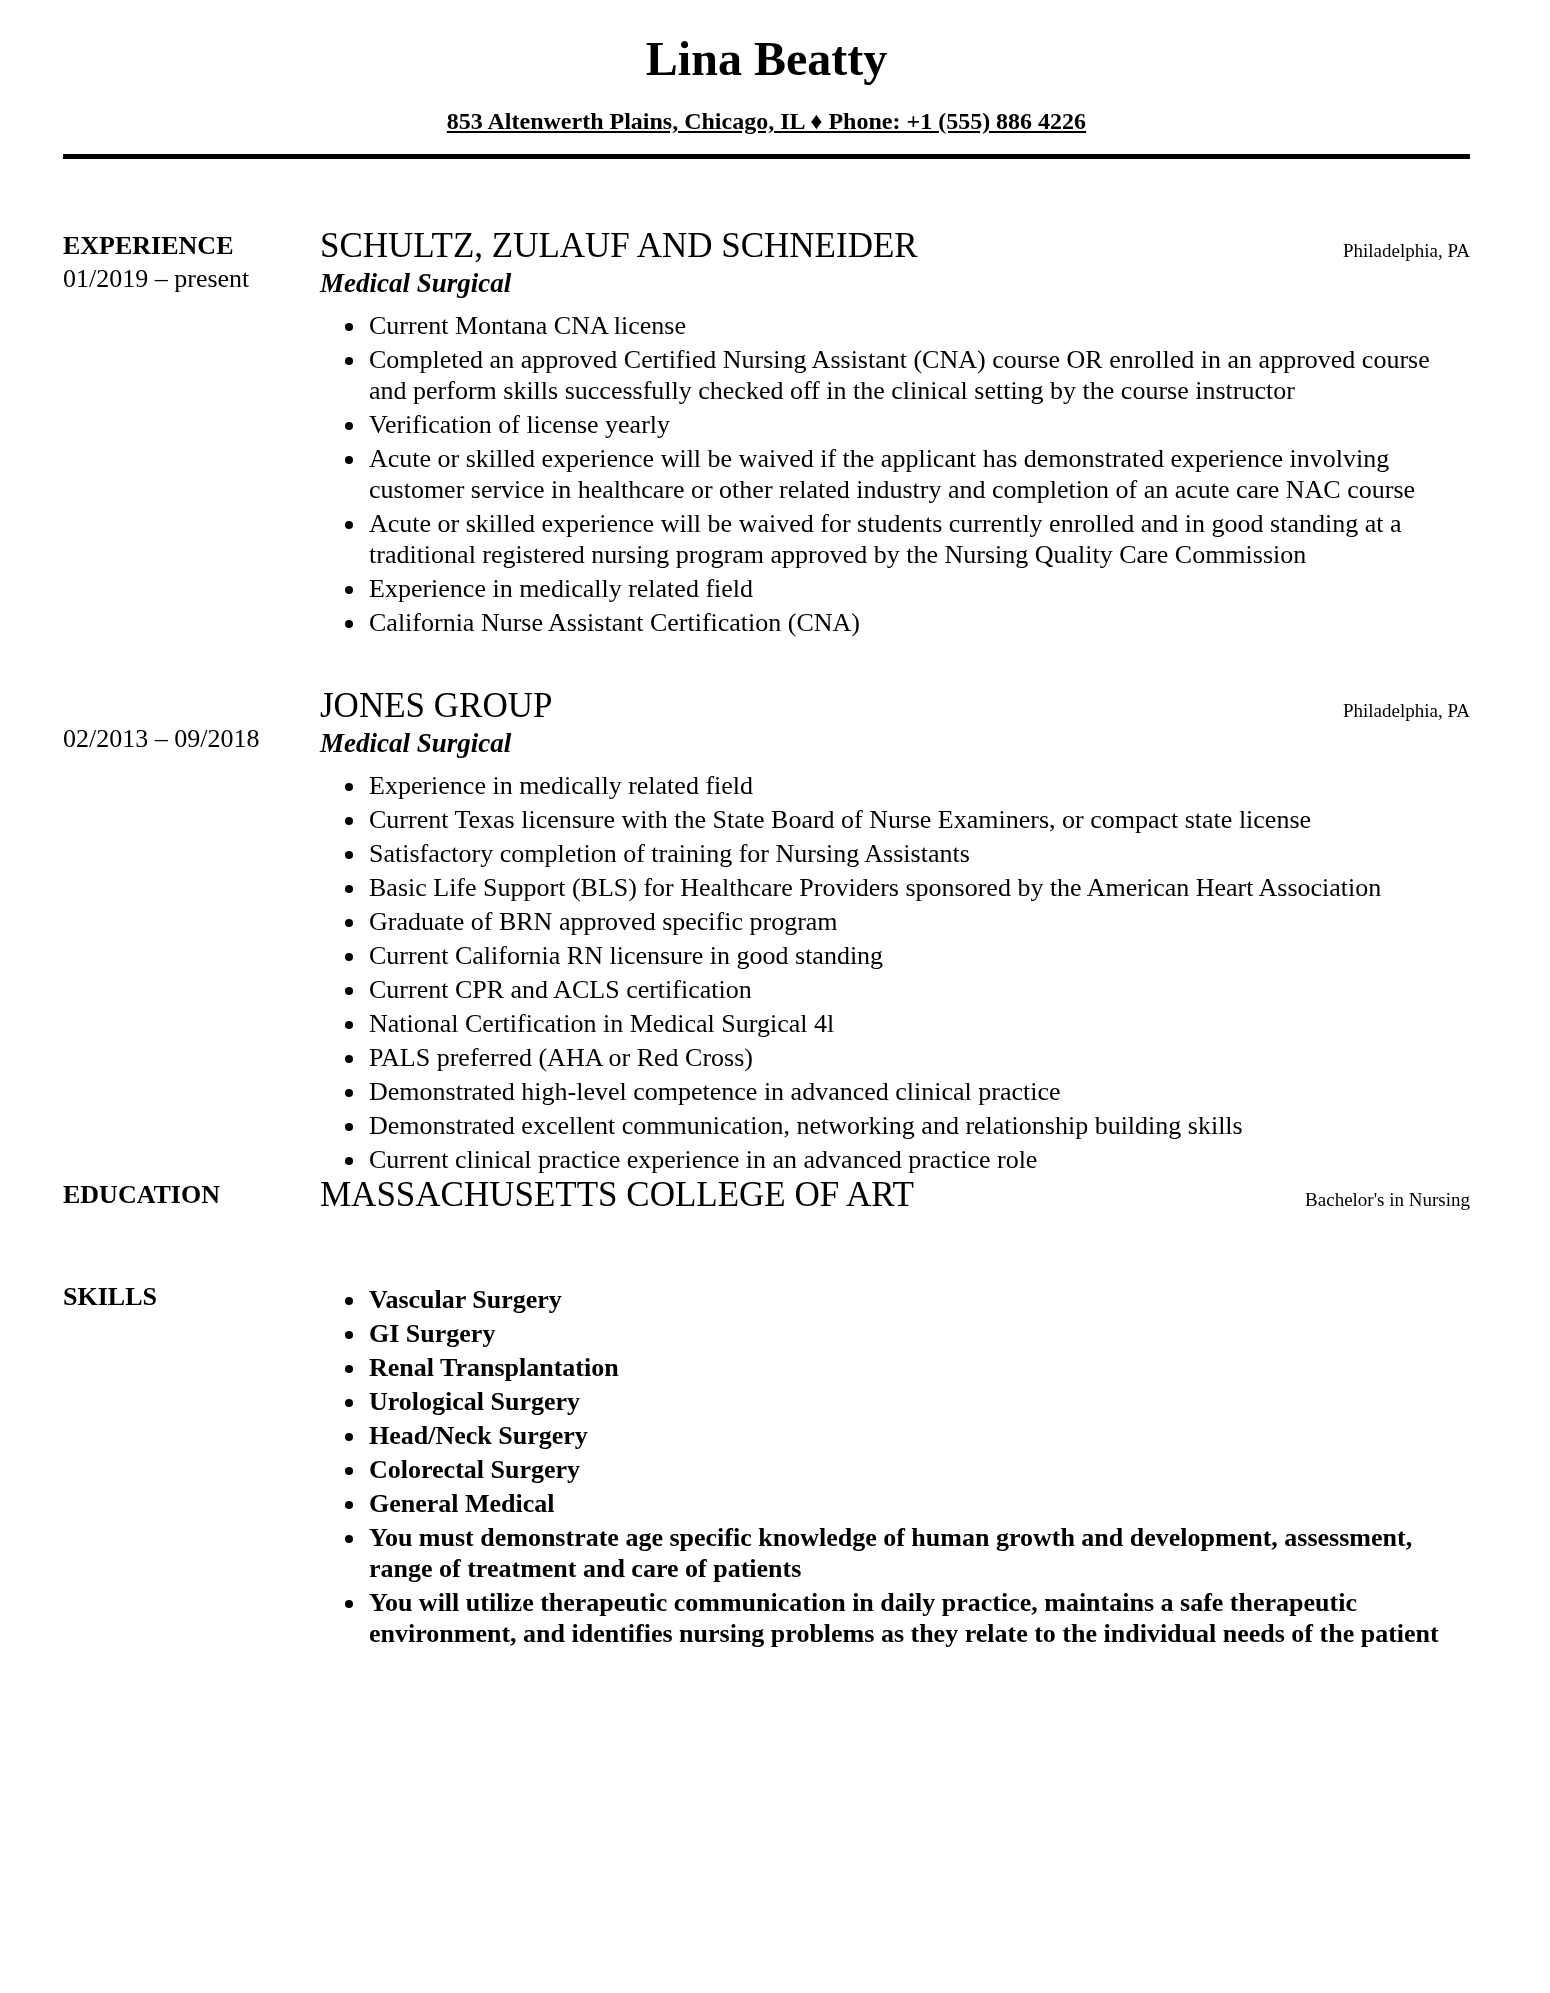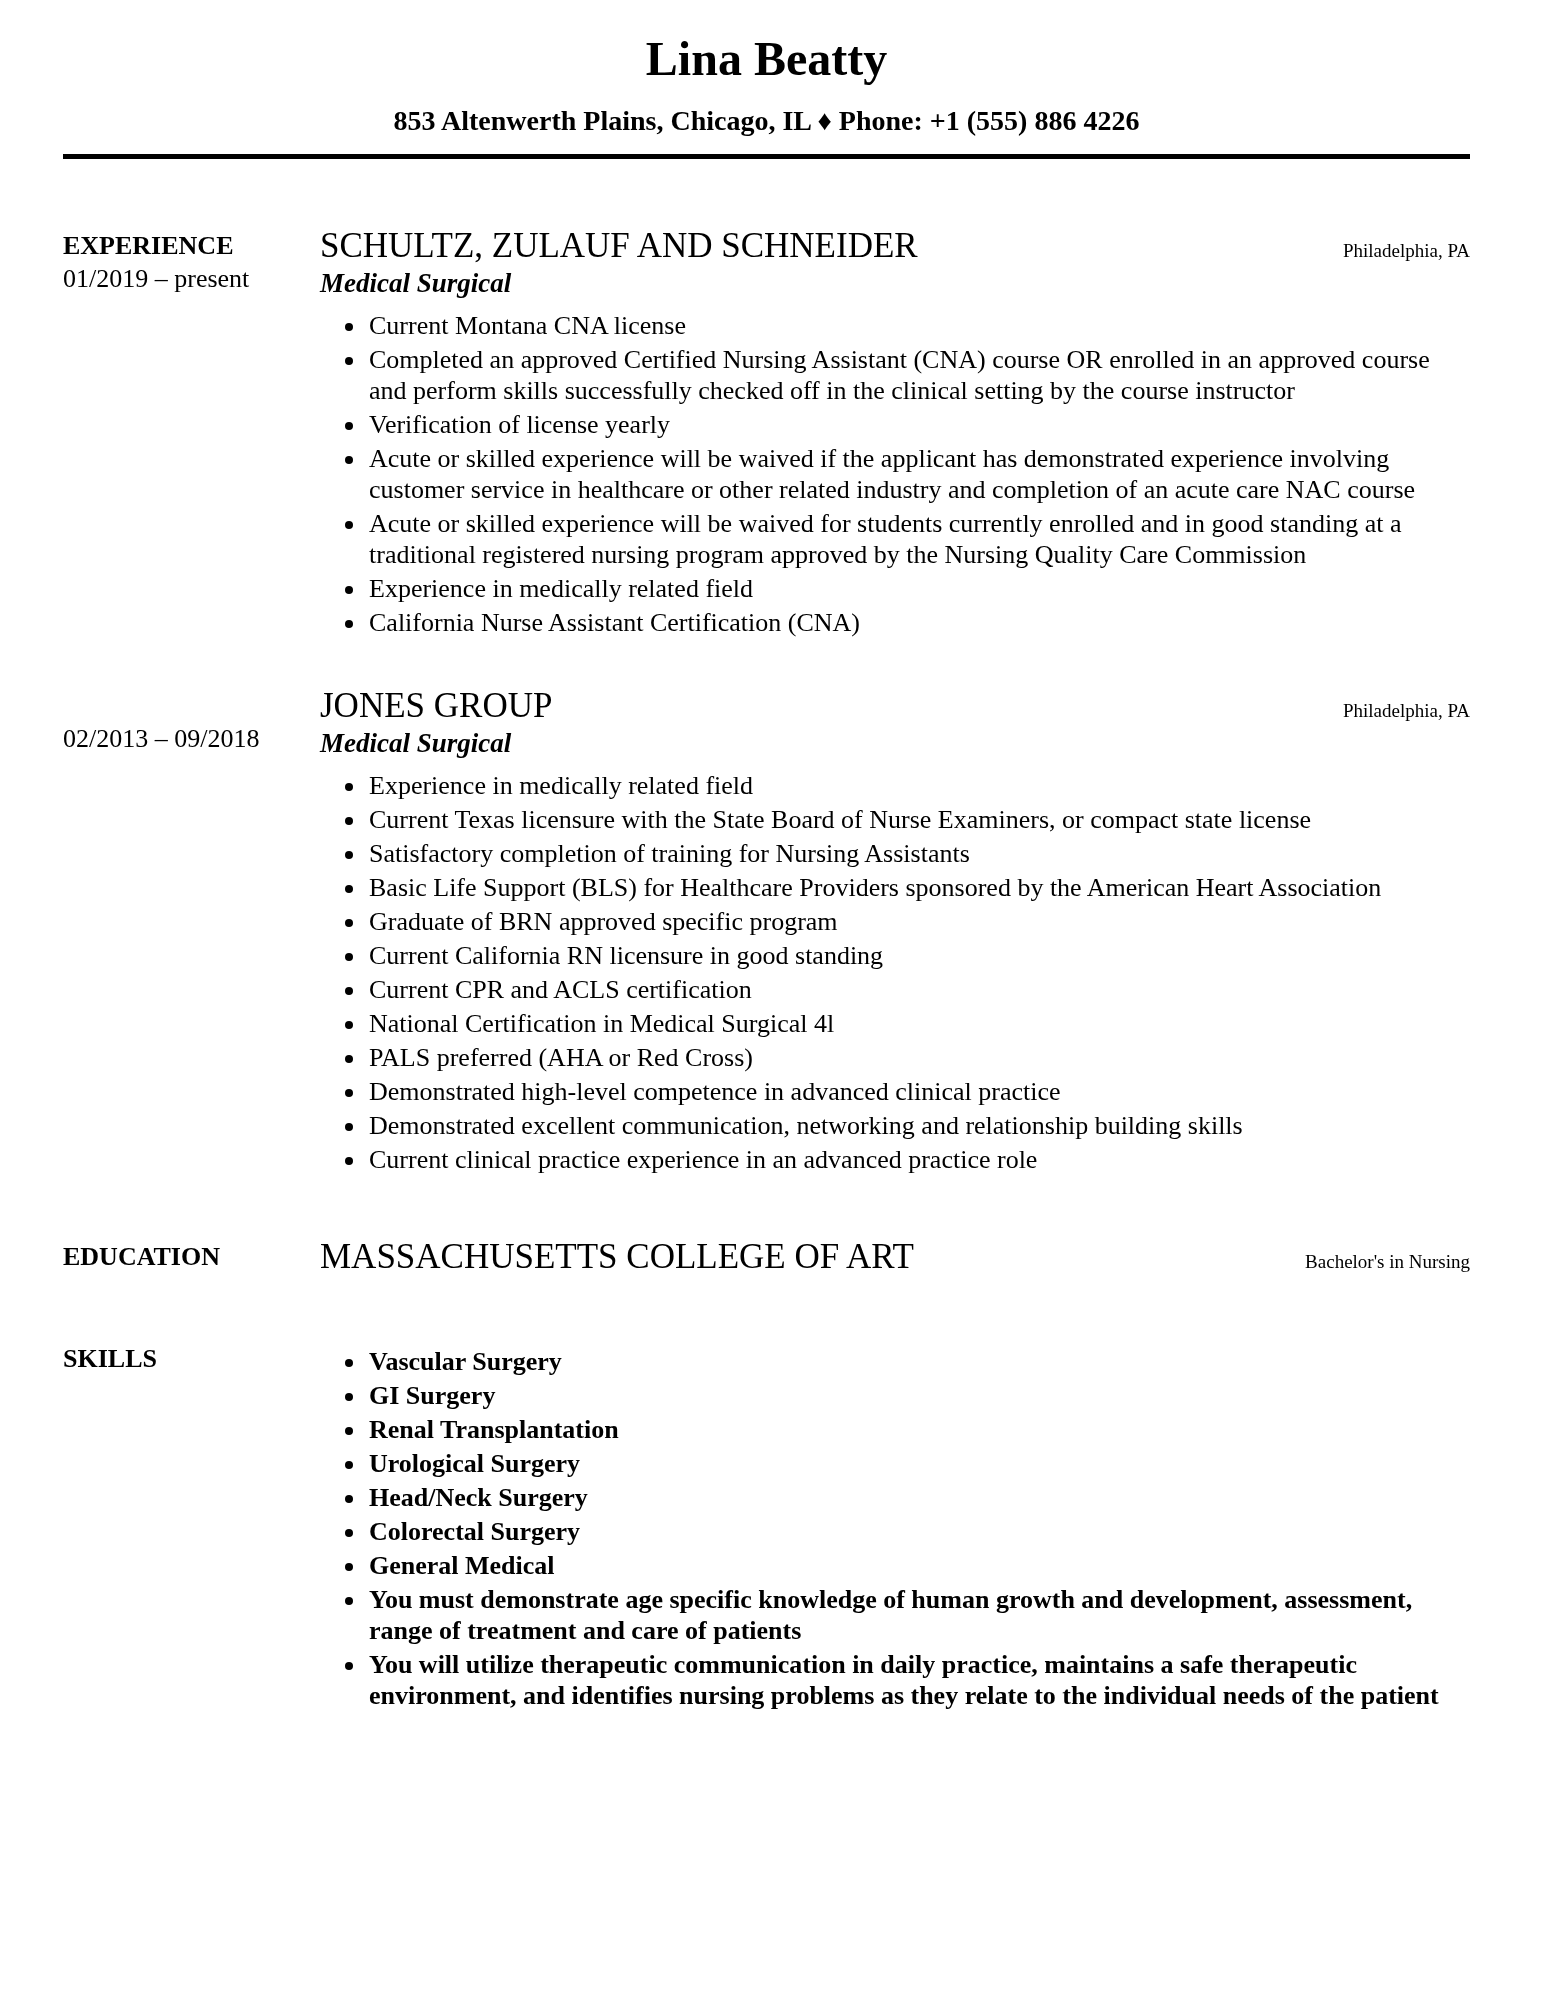--- a/index.html
+++ b/index.html
@@ -24,23 +24,24 @@
   
   .doc-header { text-align: center; }
   .doc-name {
     font-size: 48px;
     font-weight: bold;
     line-height: 58px;
     margin: 0;
   }
   .doc-contact {
     margin-top: 16px;
-    font-size: 28px;
+    font-size: 24px;
     font-weight: bold;
     line-height: 34px;
+    text-decoration: underline;
   }
   .header-rule {
     margin-top: 16px;
     height: 0;
     border-bottom: 5px solid #000000;
   }
   
   .section-row {
     display: grid;
     grid-template-columns: 257px 1fr;
@@ -89,21 +90,21 @@
   ul.bullets.flush { margin-top: 4px; font-weight: bold; }
   ul.bullets li {
     font-size: 26px;
     line-height: 31px;
     margin: 0 0 3px 0;
     padding-left: 2px;
   }
   
   .section-experience { margin-top: 70px; }
   .job + .job { margin-top: 48px; }
-  .section-education { margin-top: 62px; }
+  .section-education { }
   .section-skills { margin-top: 64px; }
 </style>
 </head>
 <body>
 
 <div class="page">
 
   <div class="doc-header">
     <h1 class="doc-name">Lina Beatty</h1>
     <div class="doc-contact">853 Altenwerth Plains, Chicago, IL ♦ Phone: +1 (555) 886 4226</div>

